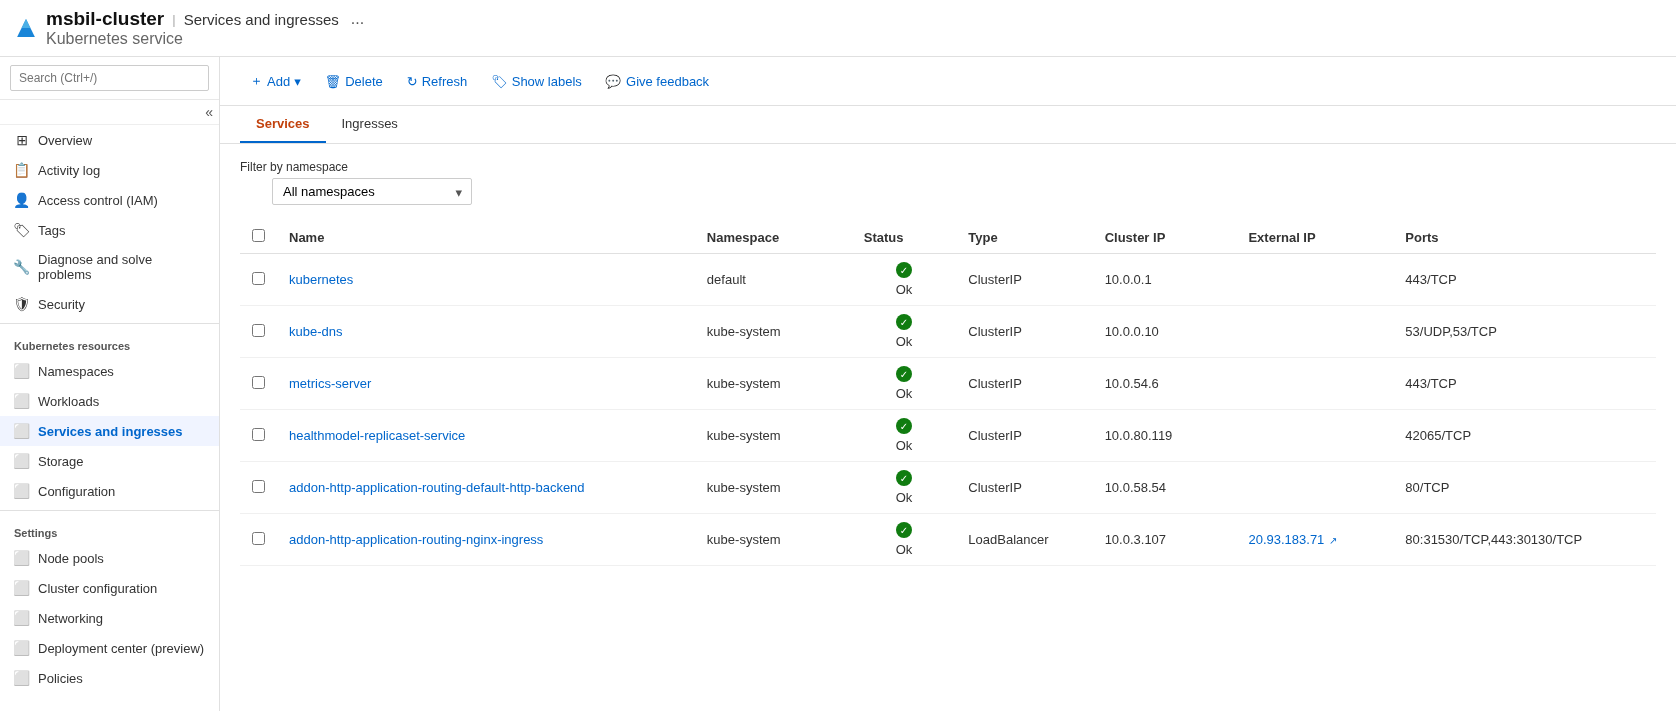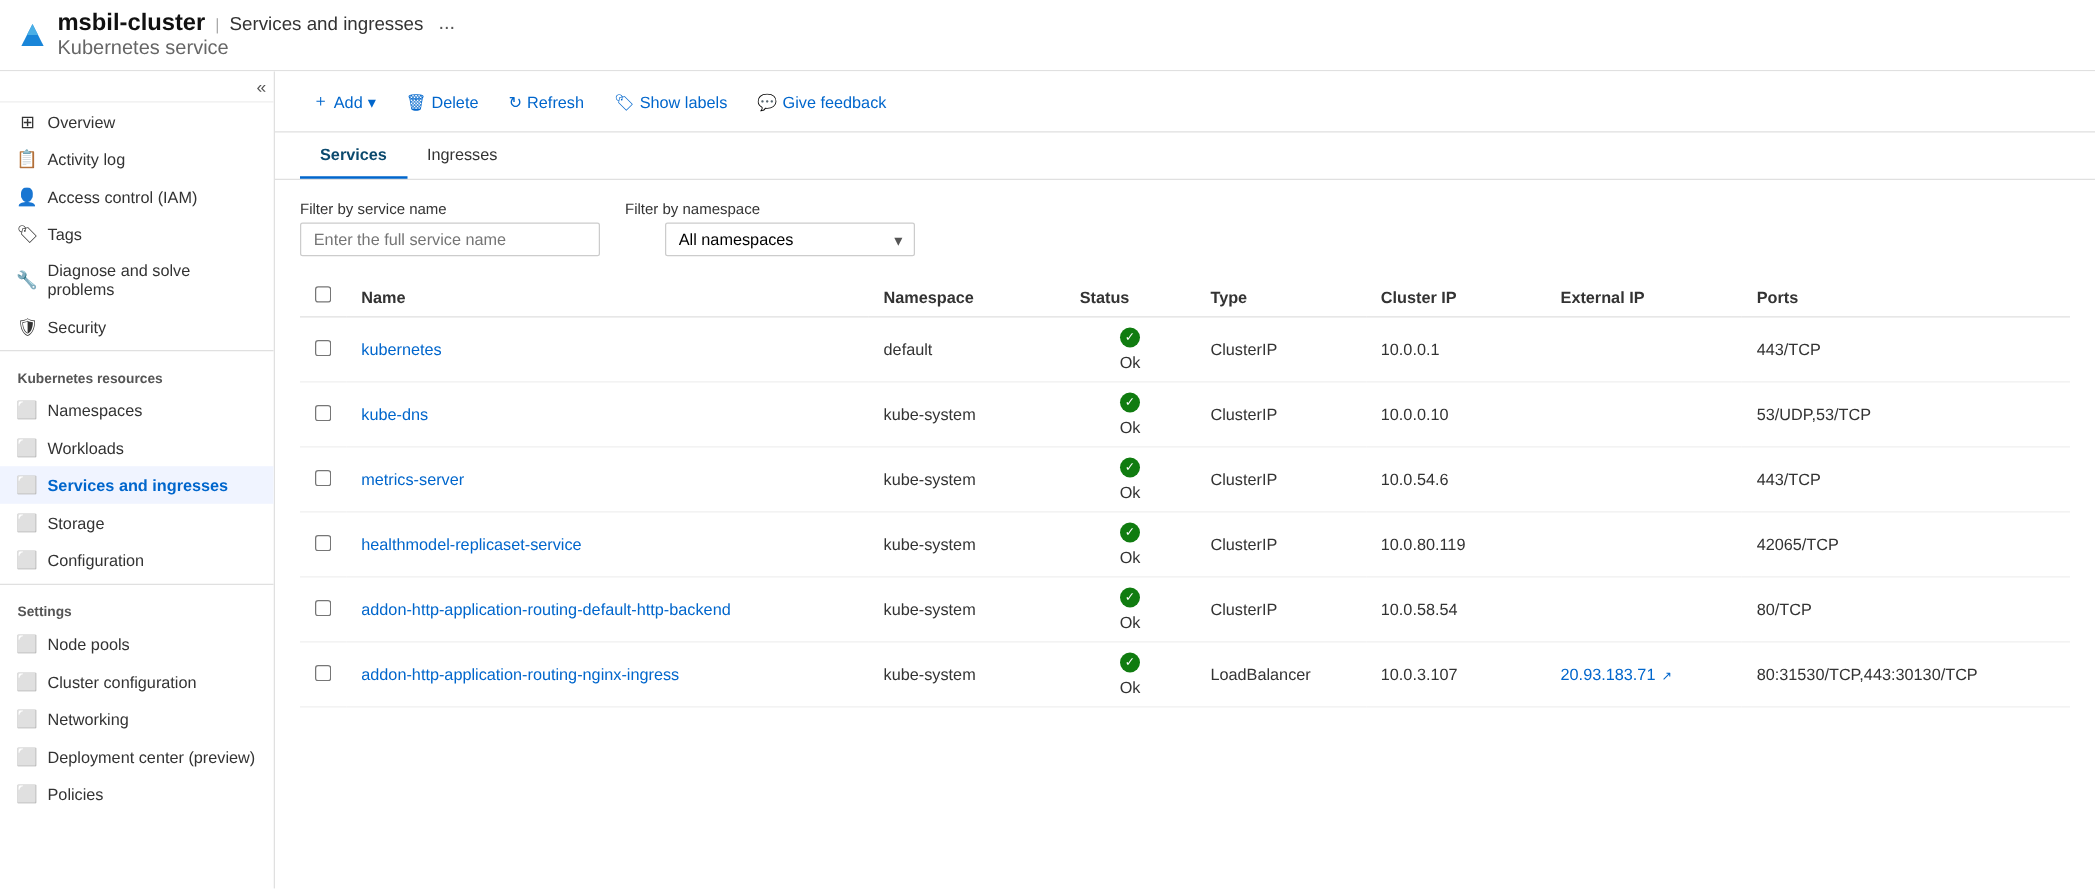--- a/index.html
+++ b/index.html
@@ -35,21 +35,21 @@
     
     .content { flex: 1; display: flex; flex-direction: column; overflow: hidden; background: #fff; }
 
     
     .toolbar { display: flex; align-items: center; padding: 10px 20px; border-bottom: 1px solid #e0e0e0; gap: 4px; }
     .toolbar-btn { display: flex; align-items: center; gap: 4px; padding: 5px 10px; background: none; border: none; cursor: pointer; color: #0066cc; font-size: 13px; border-radius: 2px; }
 
     
     .tabs { display: flex; padding: 0 20px; border-bottom: 1px solid #e0e0e0; }
     .tab { padding: 10px 16px; cursor: pointer; font-size: 13px; color: #333; border-bottom: 2px solid transparent; }
-    .tab.active { color: #0c4a6e; border-bottom: 2px solid #0066cc; font-weight: 600; }
+    .tab.active { color: #c2410c; border-bottom: 2px solid #0066cc; font-weight: 600; }
 
     
     .filter-bar { display: flex; gap: 20px; padding: 16px 20px; align-items: flex-end; }
     .filter-group { display: flex; flex-direction: column; gap: 4px; }
     .filter-label { font-size: 12px; color: #333; }
     .filter-input { border: 1px solid #ccc; padding: 5px 10px; font-size: 13px; width: 240px; border-radius: 2px; color: #999; }
     .filter-select { border: 1px solid #ccc; padding: 5px 10px; font-size: 13px; width: 200px; border-radius: 2px; background: #fff; appearance: none; cursor: pointer; }
     .select-wrapper { position: relative; margin-left: 32px; }
     .select-wrapper::after { content: '▾'; position: absolute; right: 10px; top: 50%; transform: translateY(-50%); pointer-events: none; color: #555; }
 
@@ -89,20 +89,23 @@
       <span class="header-subtitle">Services and ingresses</span>
       <span class="header-dots">...</span>
     </div>
     <span class="header-service-label">Kubernetes service</span>
   </div>
 </div>
 
 <div class="main-layout">
 
   <div class="sidebar">
+    <div class="sidebar-search">
+      <input type="text" placeholder="Search (Ctrl+/)" style="">
+    </div>
     <div class="sidebar-collapse">«</div>
 
     <div class="sidebar-item">
       <span class="icon">⊞</span>
       <span>Overview</span>
     </div>
     <div class="sidebar-item">
       <span class="icon">📋</span>
       <span>Activity log</span>
     </div>
@@ -197,24 +200,20 @@
         <span>Give feedback</span>
       </button>
     </div>
 
     <div class="tabs">
       <div class="tab active">Services</div>
       <div class="tab">Ingresses</div>
     </div>
 
     <div class="filter-bar">
-      <div class="filter-group">
-        <label class="filter-label">Filter by service name</label>
-        <input class="filter-input" type="text" placeholder="Enter the full service name" style="">
-      </div>
       <div class="filter-group">
         <label class="filter-label">Filter by namespace</label>
         <div class="select-wrapper">
           <select class="filter-select">
             <option>All namespaces</option>
             <option>default</option>
             <option>kube-system</option>
           </select>
         </div>
       </div>

